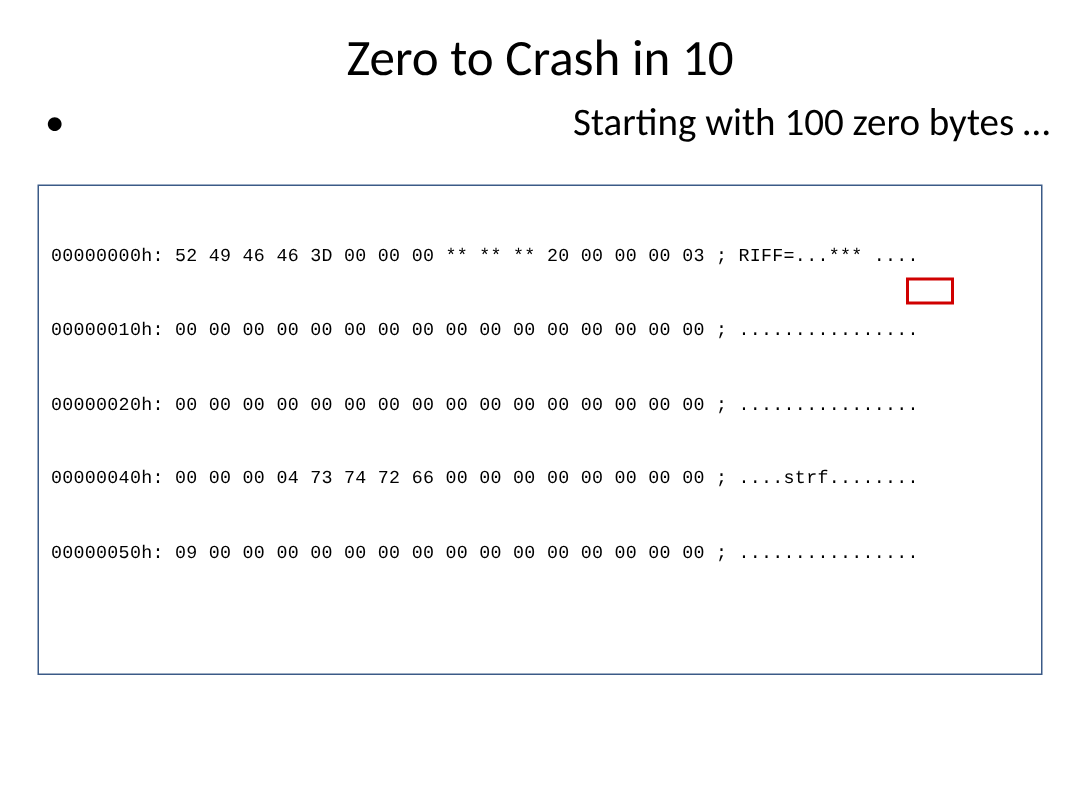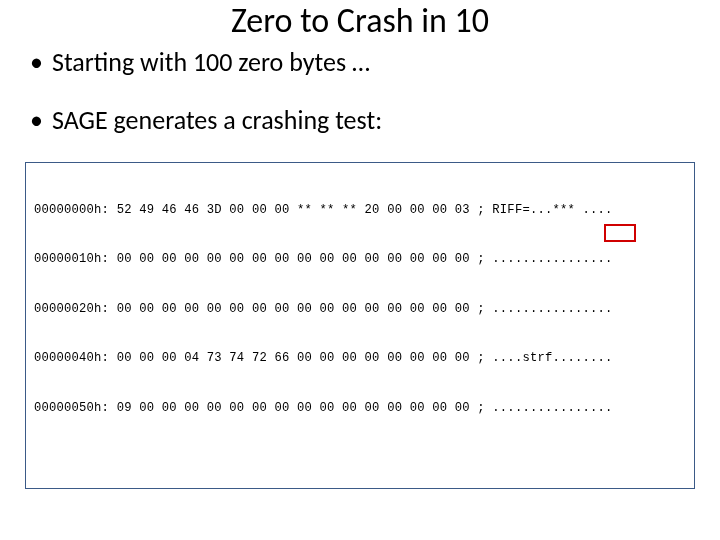--- a/index.html
+++ b/index.html
@@ -9,39 +9,40 @@
     height: 540px;
     background: #fff;
     font-family: Calibri, Arial, sans-serif;
     color: #000;
   }
   .slide {
     width: 720px;
     height: 540px;
     position: relative;
     box-sizing: border-box;
-    padding: 1px 20px 0 20px;
+    padding: 20px 20px 0 20px;
   }
   .title {
     font-size: 34px;
     text-align: center;
     line-height: 1.15;
     margin: 0 40px 6px 40px;
     font-weight: 400;
   }
   .bullets {
     font-size: 26px;
     margin: 0 0 0 10px;
     padding: 0;
     list-style: none;
   }
   .bullets li {
     margin: 6px 0 26px 0;
     padding-left: 22px;
     position: relative;
+    text-align: right;
   }
   .bullets li::before {
     content: "•";
     position: absolute;
     left: 0;
     top: 0;
   }
   .hex-box {
     border: 1px solid #3b5a87;
     margin: 0 5px 0 5px;
@@ -65,21 +66,20 @@
 <body>
 
 <div class="slide">
 
   <div class="title">
     <span>Zero to Crash in 10</span><br>
   </div>
 
   <ul class="bullets">
     <li>Starting with 100 zero bytes …</li>
-    <li>SAGE generates a crashing test:</li>
   </ul>
 
   <div class="hex-box">
     <div>00000000h: 52 49 46 46 3D 00 00 00 ** ** ** 20 00 00 00 03 ; RIFF=...*** ....</div>
     <div>00000010h: 00 00 00 00 00 00 00 00 00 00 00 00 00 00 00 00 ; ................</div>
     <div>00000020h: 00 00 00 00 00 00 00 00 00 00 00 00 00 00 00 00 ; ................</div>
     <div>00000040h: 00 00 00 04 73 74 72 66 00 00 00 00 00 00 00 00 ; ....strf........</div>
     <div>00000050h: 09 00 00 00 00 00 00 00 00 00 00 00 00 00 00 00 ; ................</div>
     
     <div class="highlight-box" style="top:61px;left:578px;"></div>

